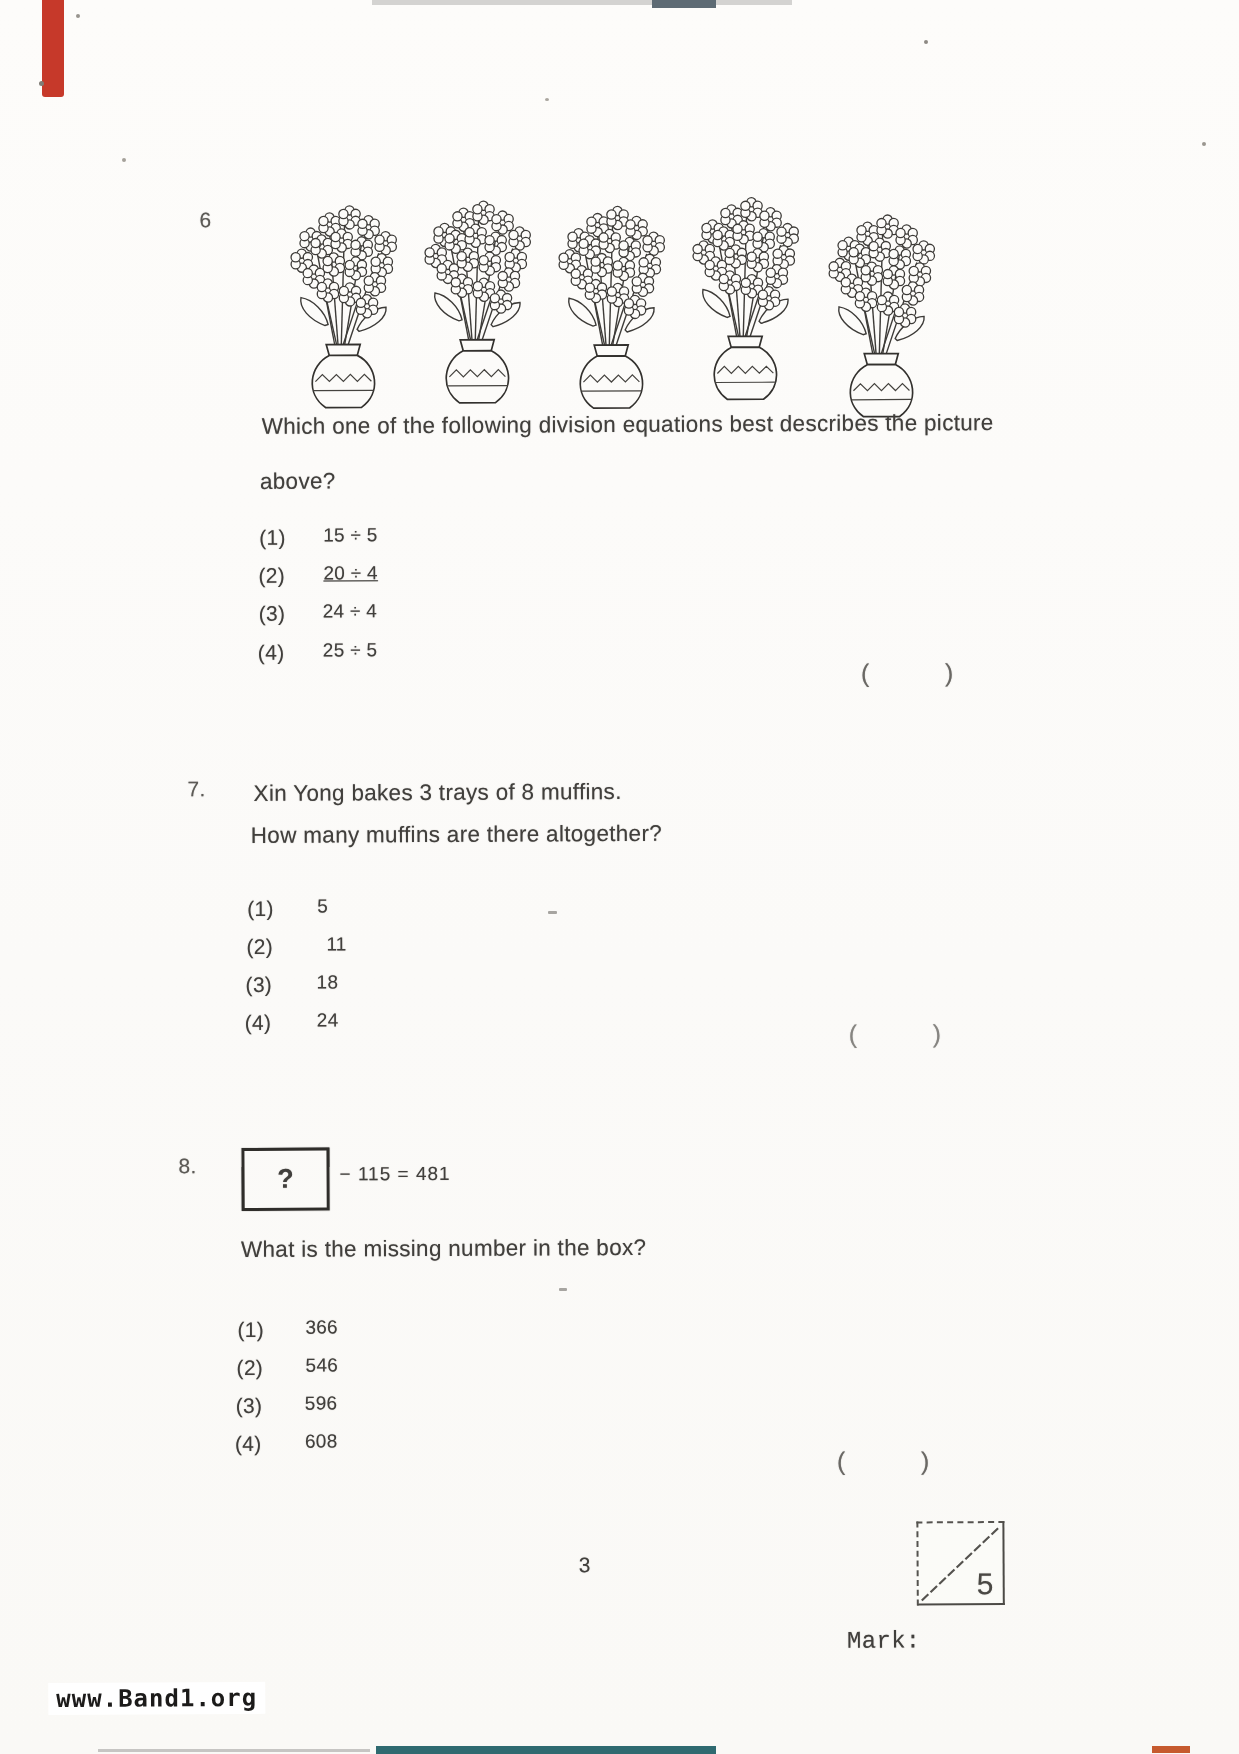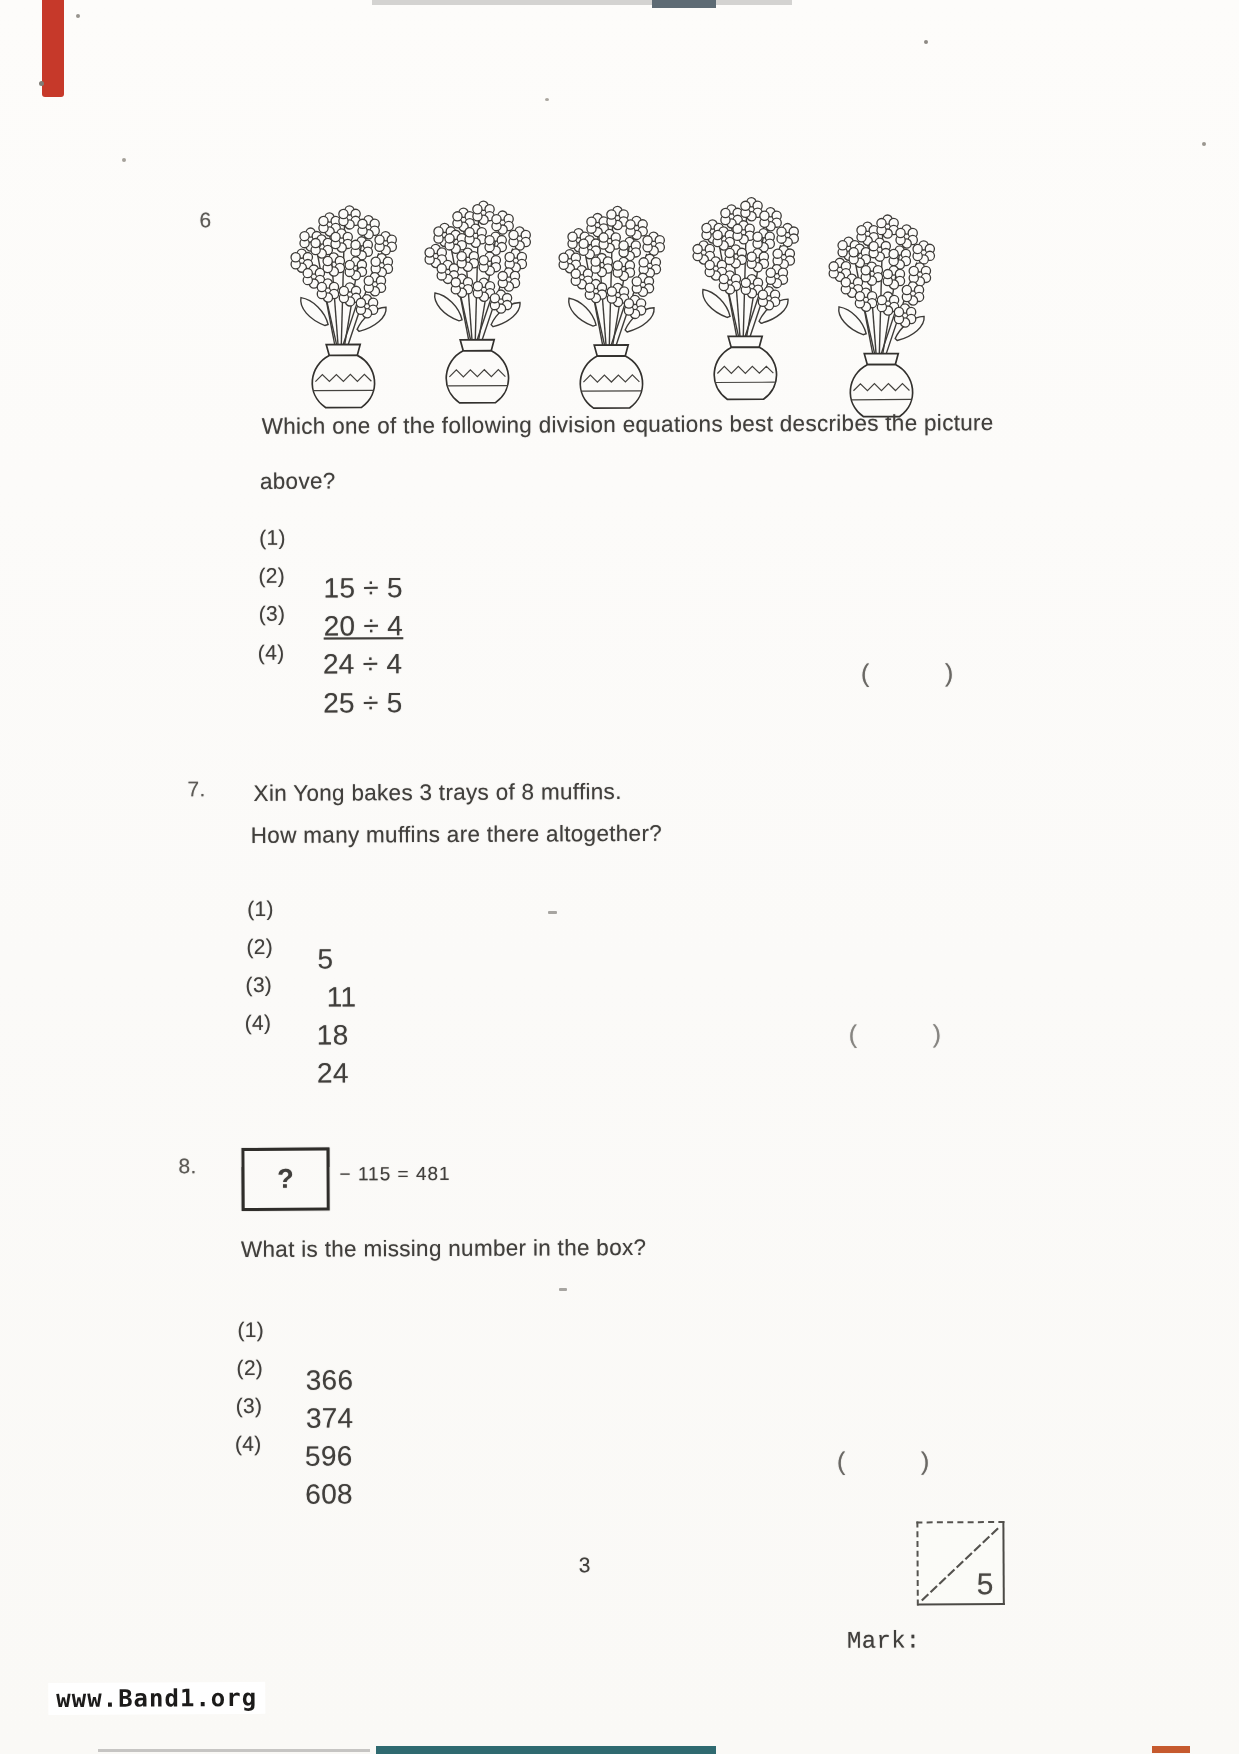--- a/index.html
+++ b/index.html
@@ -17,21 +17,21 @@
   }
   .scan-text{
     color:#413f3c;
     text-shadow:0 0 1px rgba(80,78,74,.5);
     letter-spacing:.3px;
   }
   .abs{position:absolute;}
   .qnum{font-size:21px;color:#5c5a56;}
   .prompt{font-size:22.5px;white-space:nowrap;}
   .opt-label{font-size:21px;}
-  .opt-value{font-size:28px;margin-top:48px;}
+  .opt-value{font-size:19px;}
   .bracket{font-size:25px;color:#6a6864;}
   .speck{position:absolute;border-radius:50%;}
   .dash-mark{position:absolute;background:#8b8884;border-radius:1px;opacity:.75;}
   
   .eq-box{
     position:absolute;width:82px;height:57px;
     border:3px solid #2f2d2a;
     display:flex;align-items:center;justify-content:center;
     font-size:27px;font-weight:bold;
     box-shadow:0 0 1px #555;
@@ -189,21 +189,21 @@
     <div class="abs bracket scan-text" style="left:932px;top:1021px;opacity:.8;">)</div>
 
     <div class="abs qnum scan-text" style="left:177px;top:1152px;">8.</div>
     <div class="eq-box scan-text" style="left:240px;top:1146px;">?</div>
     <div class="abs eq-rest scan-text" style="left:338px;top:1162px;">− 115 = 481</div>
     <div class="abs prompt scan-text" style="left:239px;top:1235px;">What is the missing number in the box?</div>
 
     <div class="abs opt-label scan-text" style="left:235px;top:1316px;">(1)</div>
     <div class="abs opt-value scan-text" style="left:303px;top:1315px;">366</div>
     <div class="abs opt-label scan-text" style="left:234px;top:1354px;">(2)</div>
-    <div class="abs opt-value scan-text" style="left:303px;top:1353px;">374</div>
+    <div class="abs opt-value scan-text" style="left:303px;top:1353px;">546</div>
     <div class="abs opt-label scan-text" style="left:233px;top:1392px;">(3)</div>
     <div class="abs opt-value scan-text" style="left:302px;top:1391px;">596</div>
     <div class="abs opt-label scan-text" style="left:232px;top:1430px;">(4)</div>
     <div class="abs opt-value scan-text" style="left:302px;top:1429px;">608</div>
 
     <div class="abs bracket scan-text" style="left:834px;top:1448px;">(</div>
     <div class="abs bracket scan-text" style="left:918px;top:1448px;">)</div>
 
     <div class="abs page-number scan-text" style="left:575px;top:1553px;">3</div>
 

